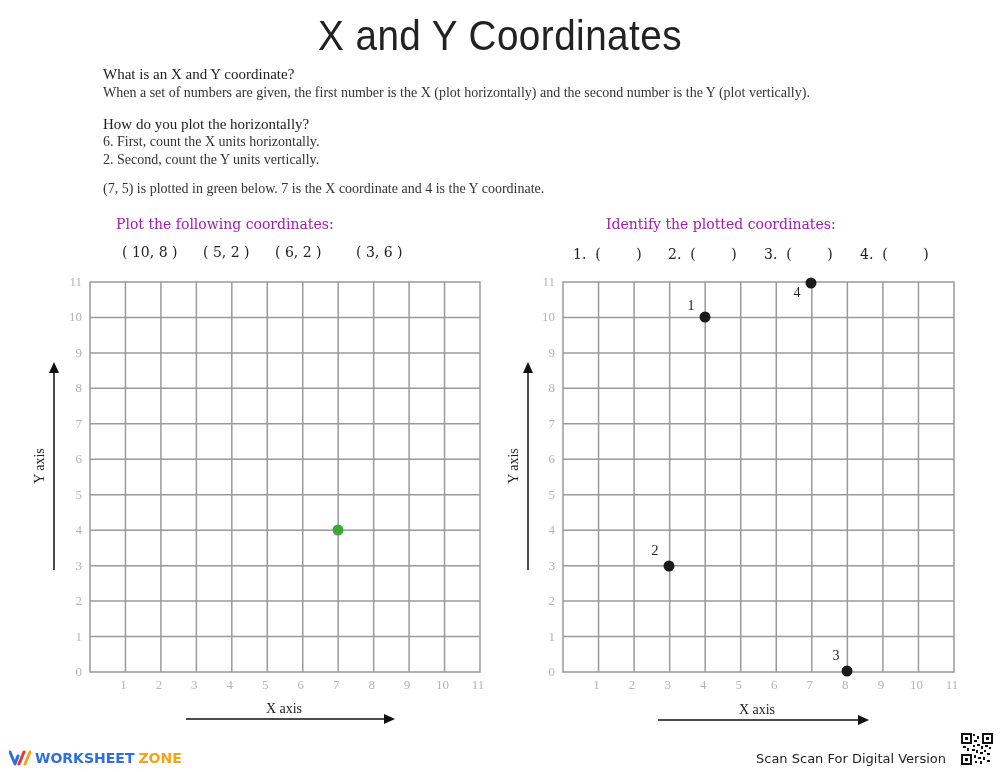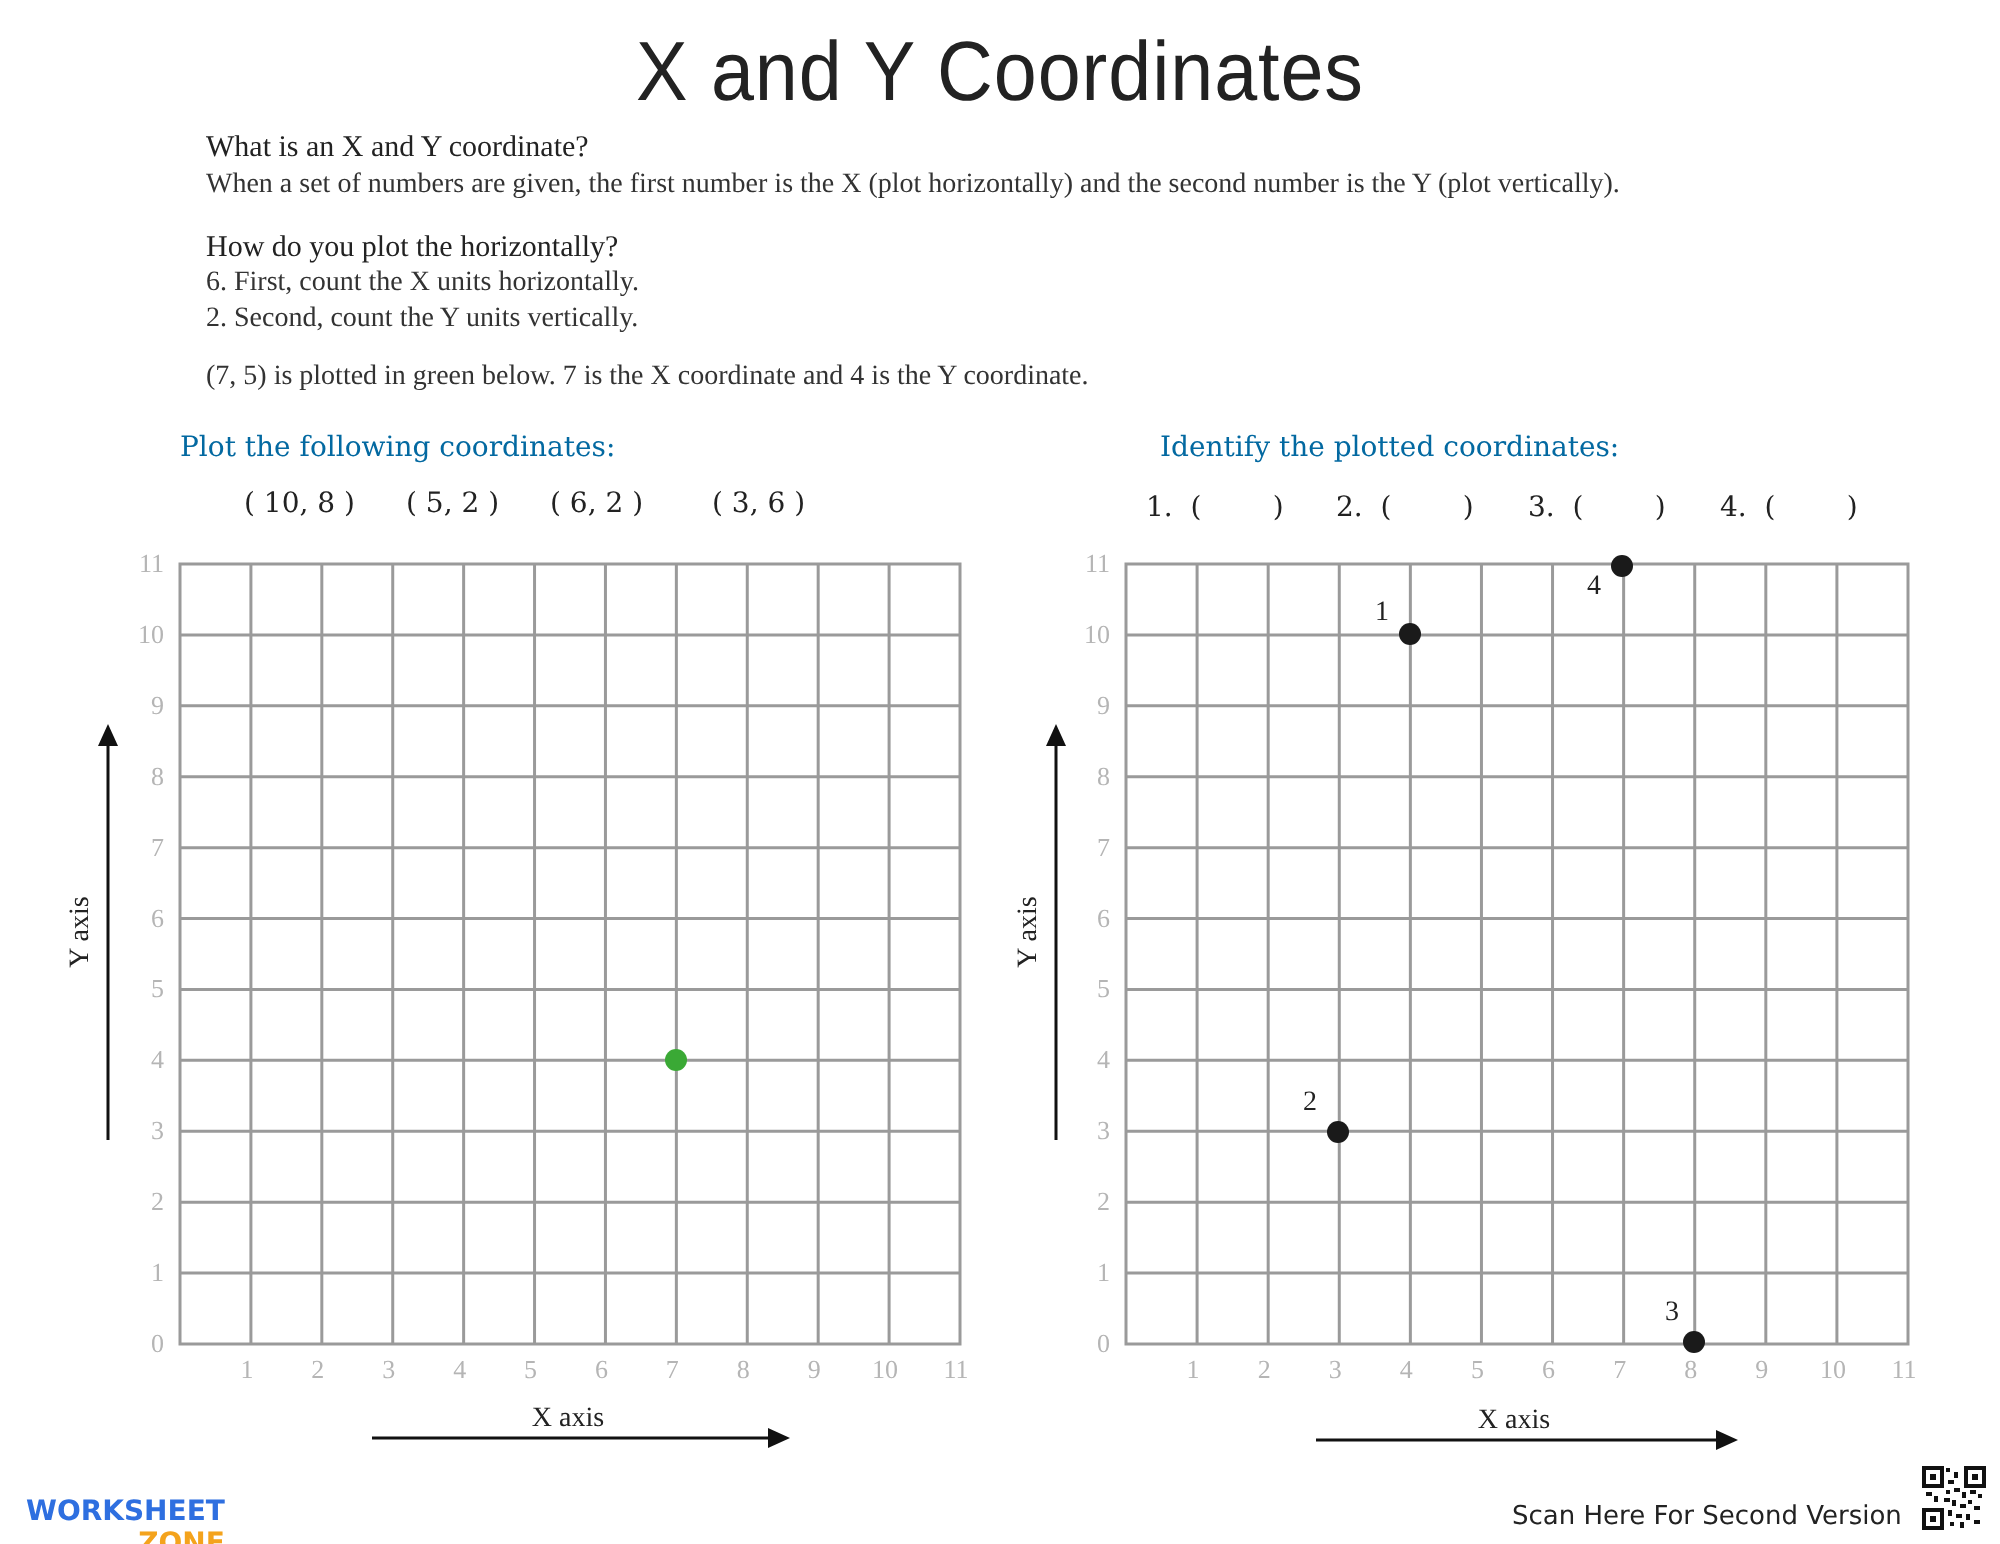--- a/index.html
+++ b/index.html
@@ -1,21 +1,21 @@
 <!DOCTYPE html>
 <html><head>
 <meta charset="utf-8">
 <style>
   html, body { margin:0; padding:0; background:#fff; }
   body { width:1000px; height:772px; position:relative; overflow:hidden; font-family:"DejaVu Serif", serif; color:#222; }
   .abs { position:absolute; }
   .title { left:0; width:1000px; top:12px; text-align:center; font-family:"Liberation Sans", sans-serif; font-weight:300; font-size:42px; letter-spacing:0.5px; color:#222; transform:scaleX(0.92); }
   .qhead { font-family:"Liberation Serif", serif; font-size:15px; color:#222; }
   .qbody { font-family:"Liberation Serif", serif; font-size:14px; color:#333; }
-  .section-label { font-family:"DejaVu Serif", serif; font-size:14px; color:#0369a1; }
+  .section-label { font-family:"DejaVu Serif", serif; font-size:14px; color:#a21caf;margin-left:26px; }
   .coords { font-family:"DejaVu Serif", serif; font-size:14px; color:#222; }
   .coords span { position:absolute; white-space:pre; }
   svg text { font-family:"Liberation Serif", serif; }
   .footer-brand { font-family:"DejaVu Sans", sans-serif; font-weight:bold; font-size:14px; }
   .scan { font-family:"DejaVu Sans", sans-serif; font-size:13px; color:#222; }
 </style>
 </head>
 <body>
 
 <div class="abs title">X and Y Coordinates</div>
@@ -187,31 +187,31 @@
 </svg>
 
 <div class="abs section-label" style="left:580px; top:216px;">Identify the plotted coordinates:</div>
 <div class="abs coords" style="left:0; top:246px; width:1000px; height:20px;">
   <span style="left:573px;">1.  (        )</span>
   <span style="left:668px;">2.  (        )</span>
   <span style="left:764px;">3.  (        )</span>
   <span style="left:860px;">4.  (        )</span>
 </div>
 
-<div class="abs" style="left:9px; top:748px; height:20px; display:flex; align-items:flex-end;flex-direction:column;">
+<div class="abs" style="left:9px; top:748px; height:20px; display:flex; align-items:center;">
   <svg width="22" height="16" viewBox="0 0 22 16">
     <path d="M1 2 L6 14 L9 6" stroke="#2e6fe0" stroke-width="3" fill="none" stroke-linecap="round" stroke-linejoin="round"></path>
     <path d="M10 14 L15 2" stroke="#e53935" stroke-width="3" fill="none" stroke-linecap="round"></path>
     <path d="M16 14 L21 2" stroke="#f4a31c" stroke-width="3" fill="none" stroke-linecap="round"></path>
   </svg>
   <span class="footer-brand" style="color:#2e6fe0; margin-left:4px;">WORKSHEET</span>
   <span class="footer-brand" style="color:#f4a31c; margin-left:4px;">ZONE</span>
 </div>
 
-<div class="abs scan" style="left:756px; top:751px;">Scan Here For Second Version</div>
+<div class="abs scan" style="left:756px; top:751px;">Scan Scan For Digital Version</div>
 
 <svg class="abs" style="left:961px; top:733px;" width="32" height="32" viewBox="0 0 32 32">
   <rect x="0" y="0" width="32" height="32" fill="#fff"></rect>
   <rect x="1" y="1" width="9" height="9" fill="none" stroke="#111" stroke-width="2"></rect>
   <rect x="4" y="4" width="3" height="3" fill="#111"></rect>
   <rect x="22" y="1" width="9" height="9" fill="none" stroke="#111" stroke-width="2"></rect>
   <rect x="25" y="4" width="3" height="3" fill="#111"></rect>
   <rect x="1" y="22" width="9" height="9" fill="none" stroke="#111" stroke-width="2"></rect>
   <rect x="4" y="25" width="3" height="3" fill="#111"></rect>
   <g fill="#111">

